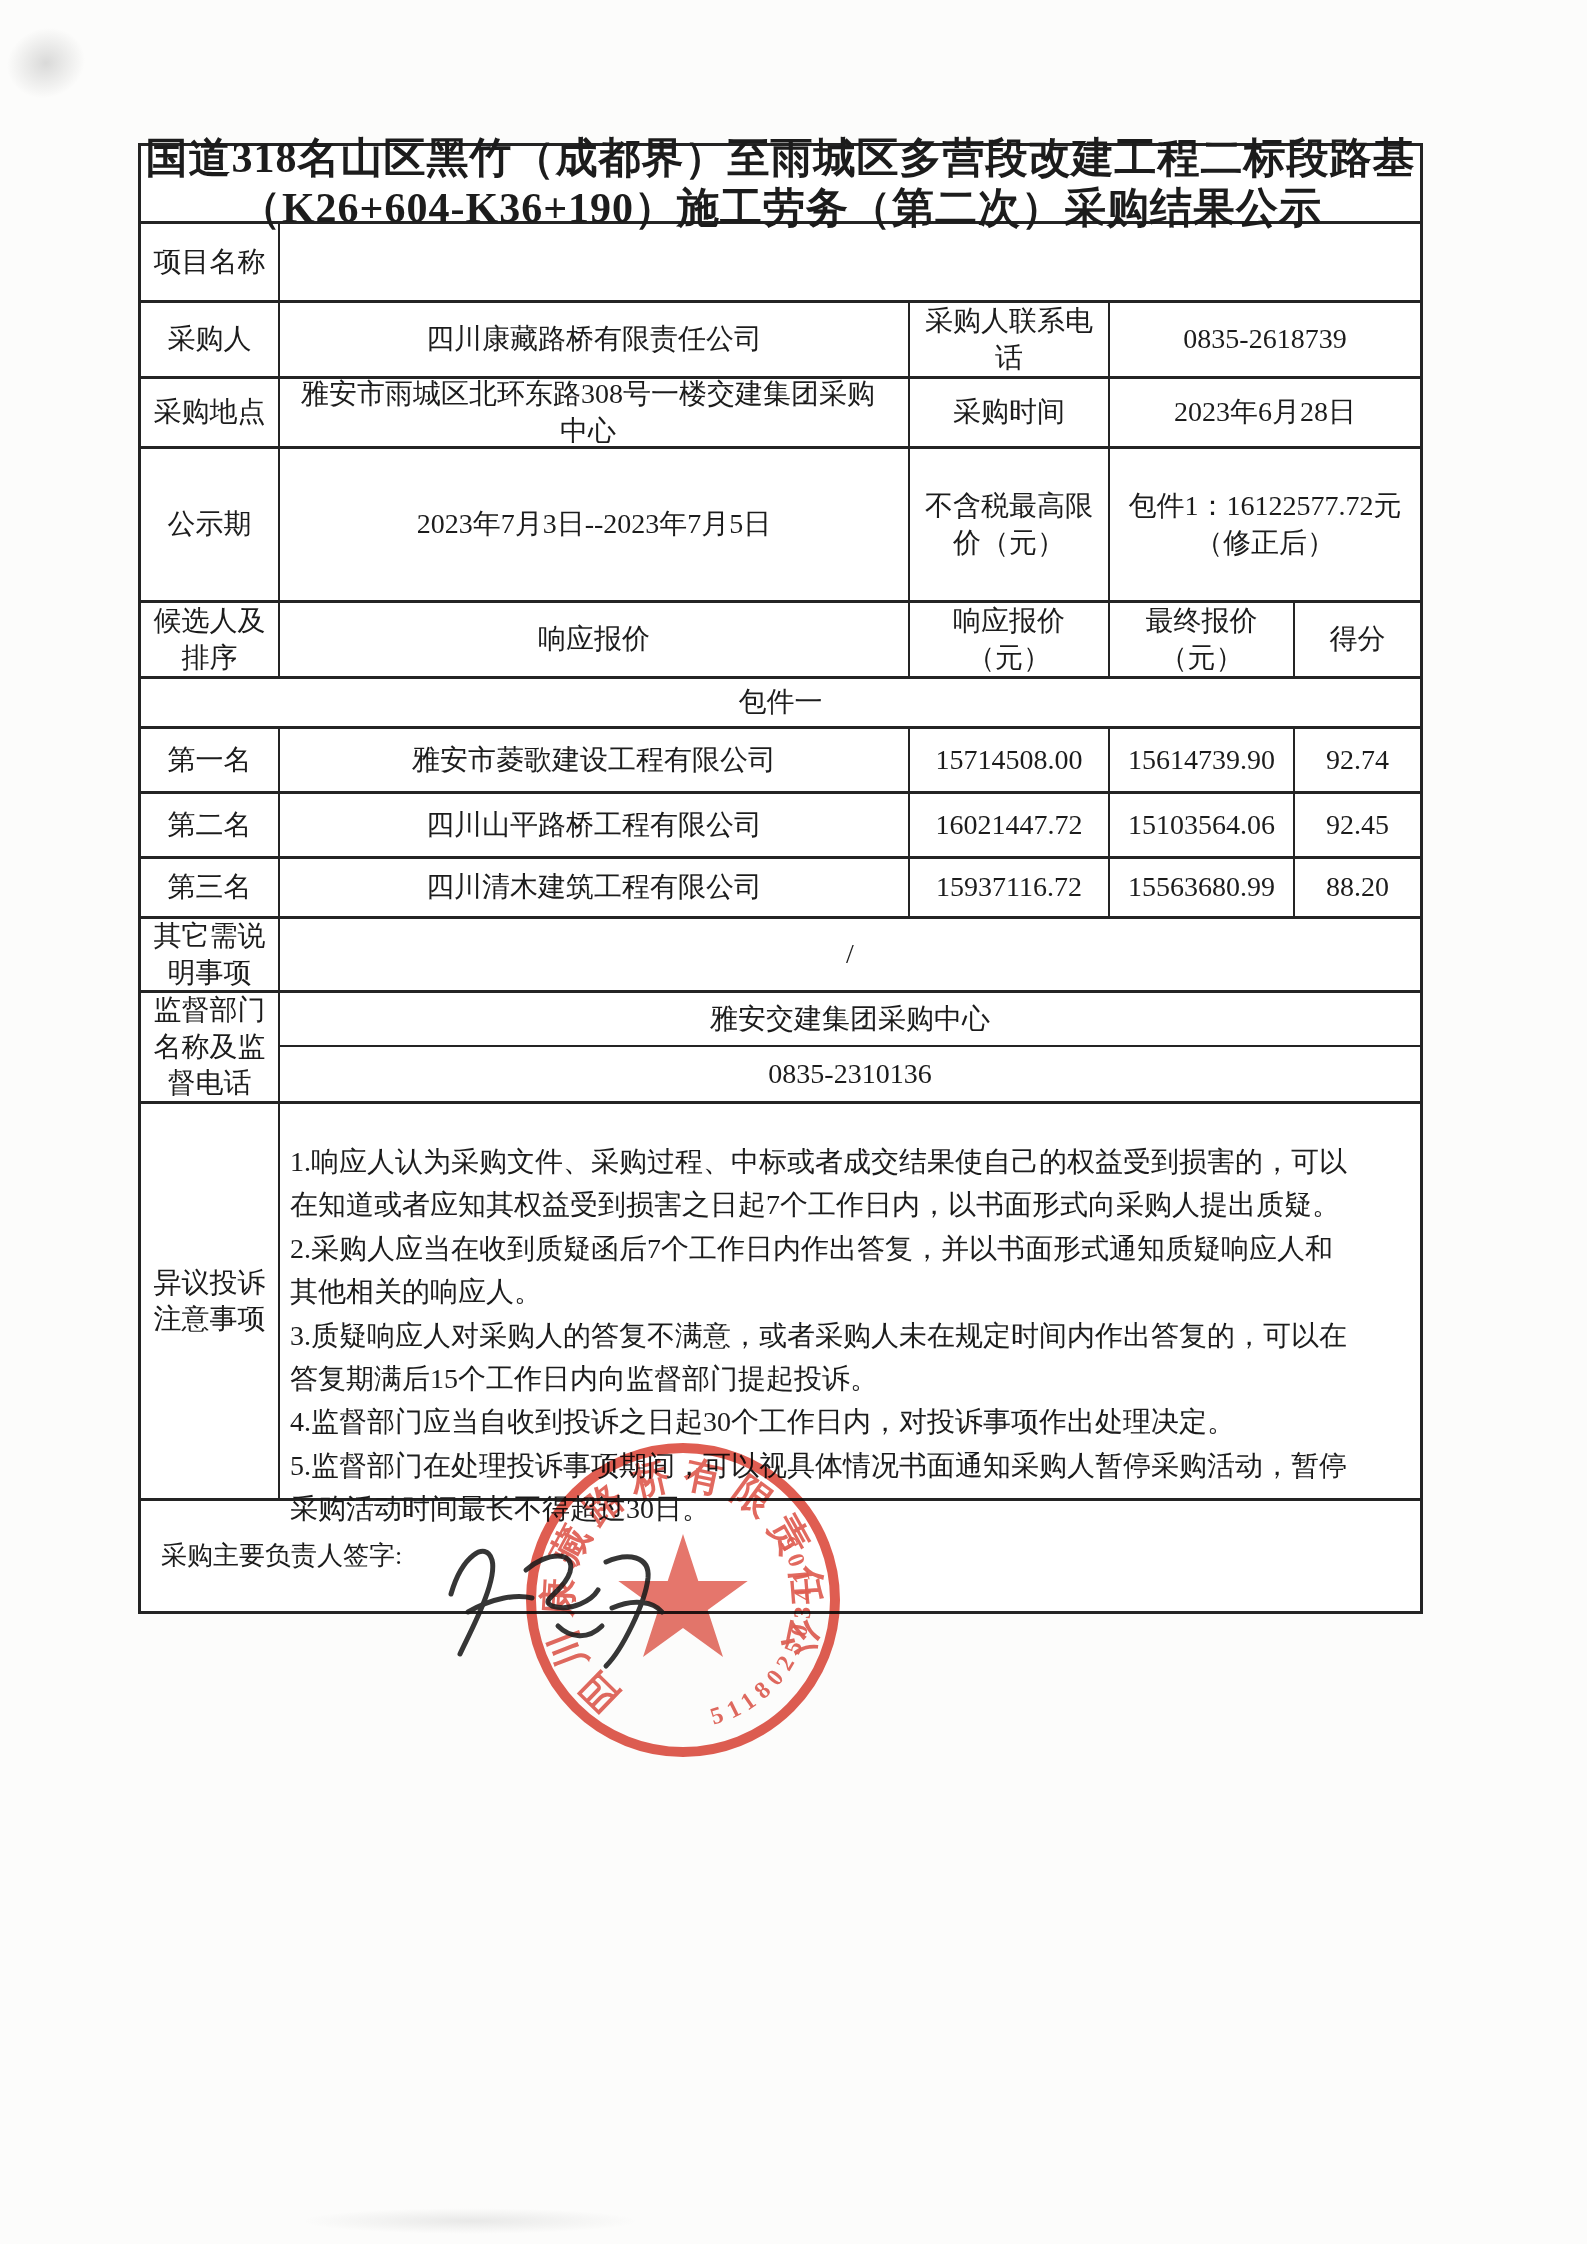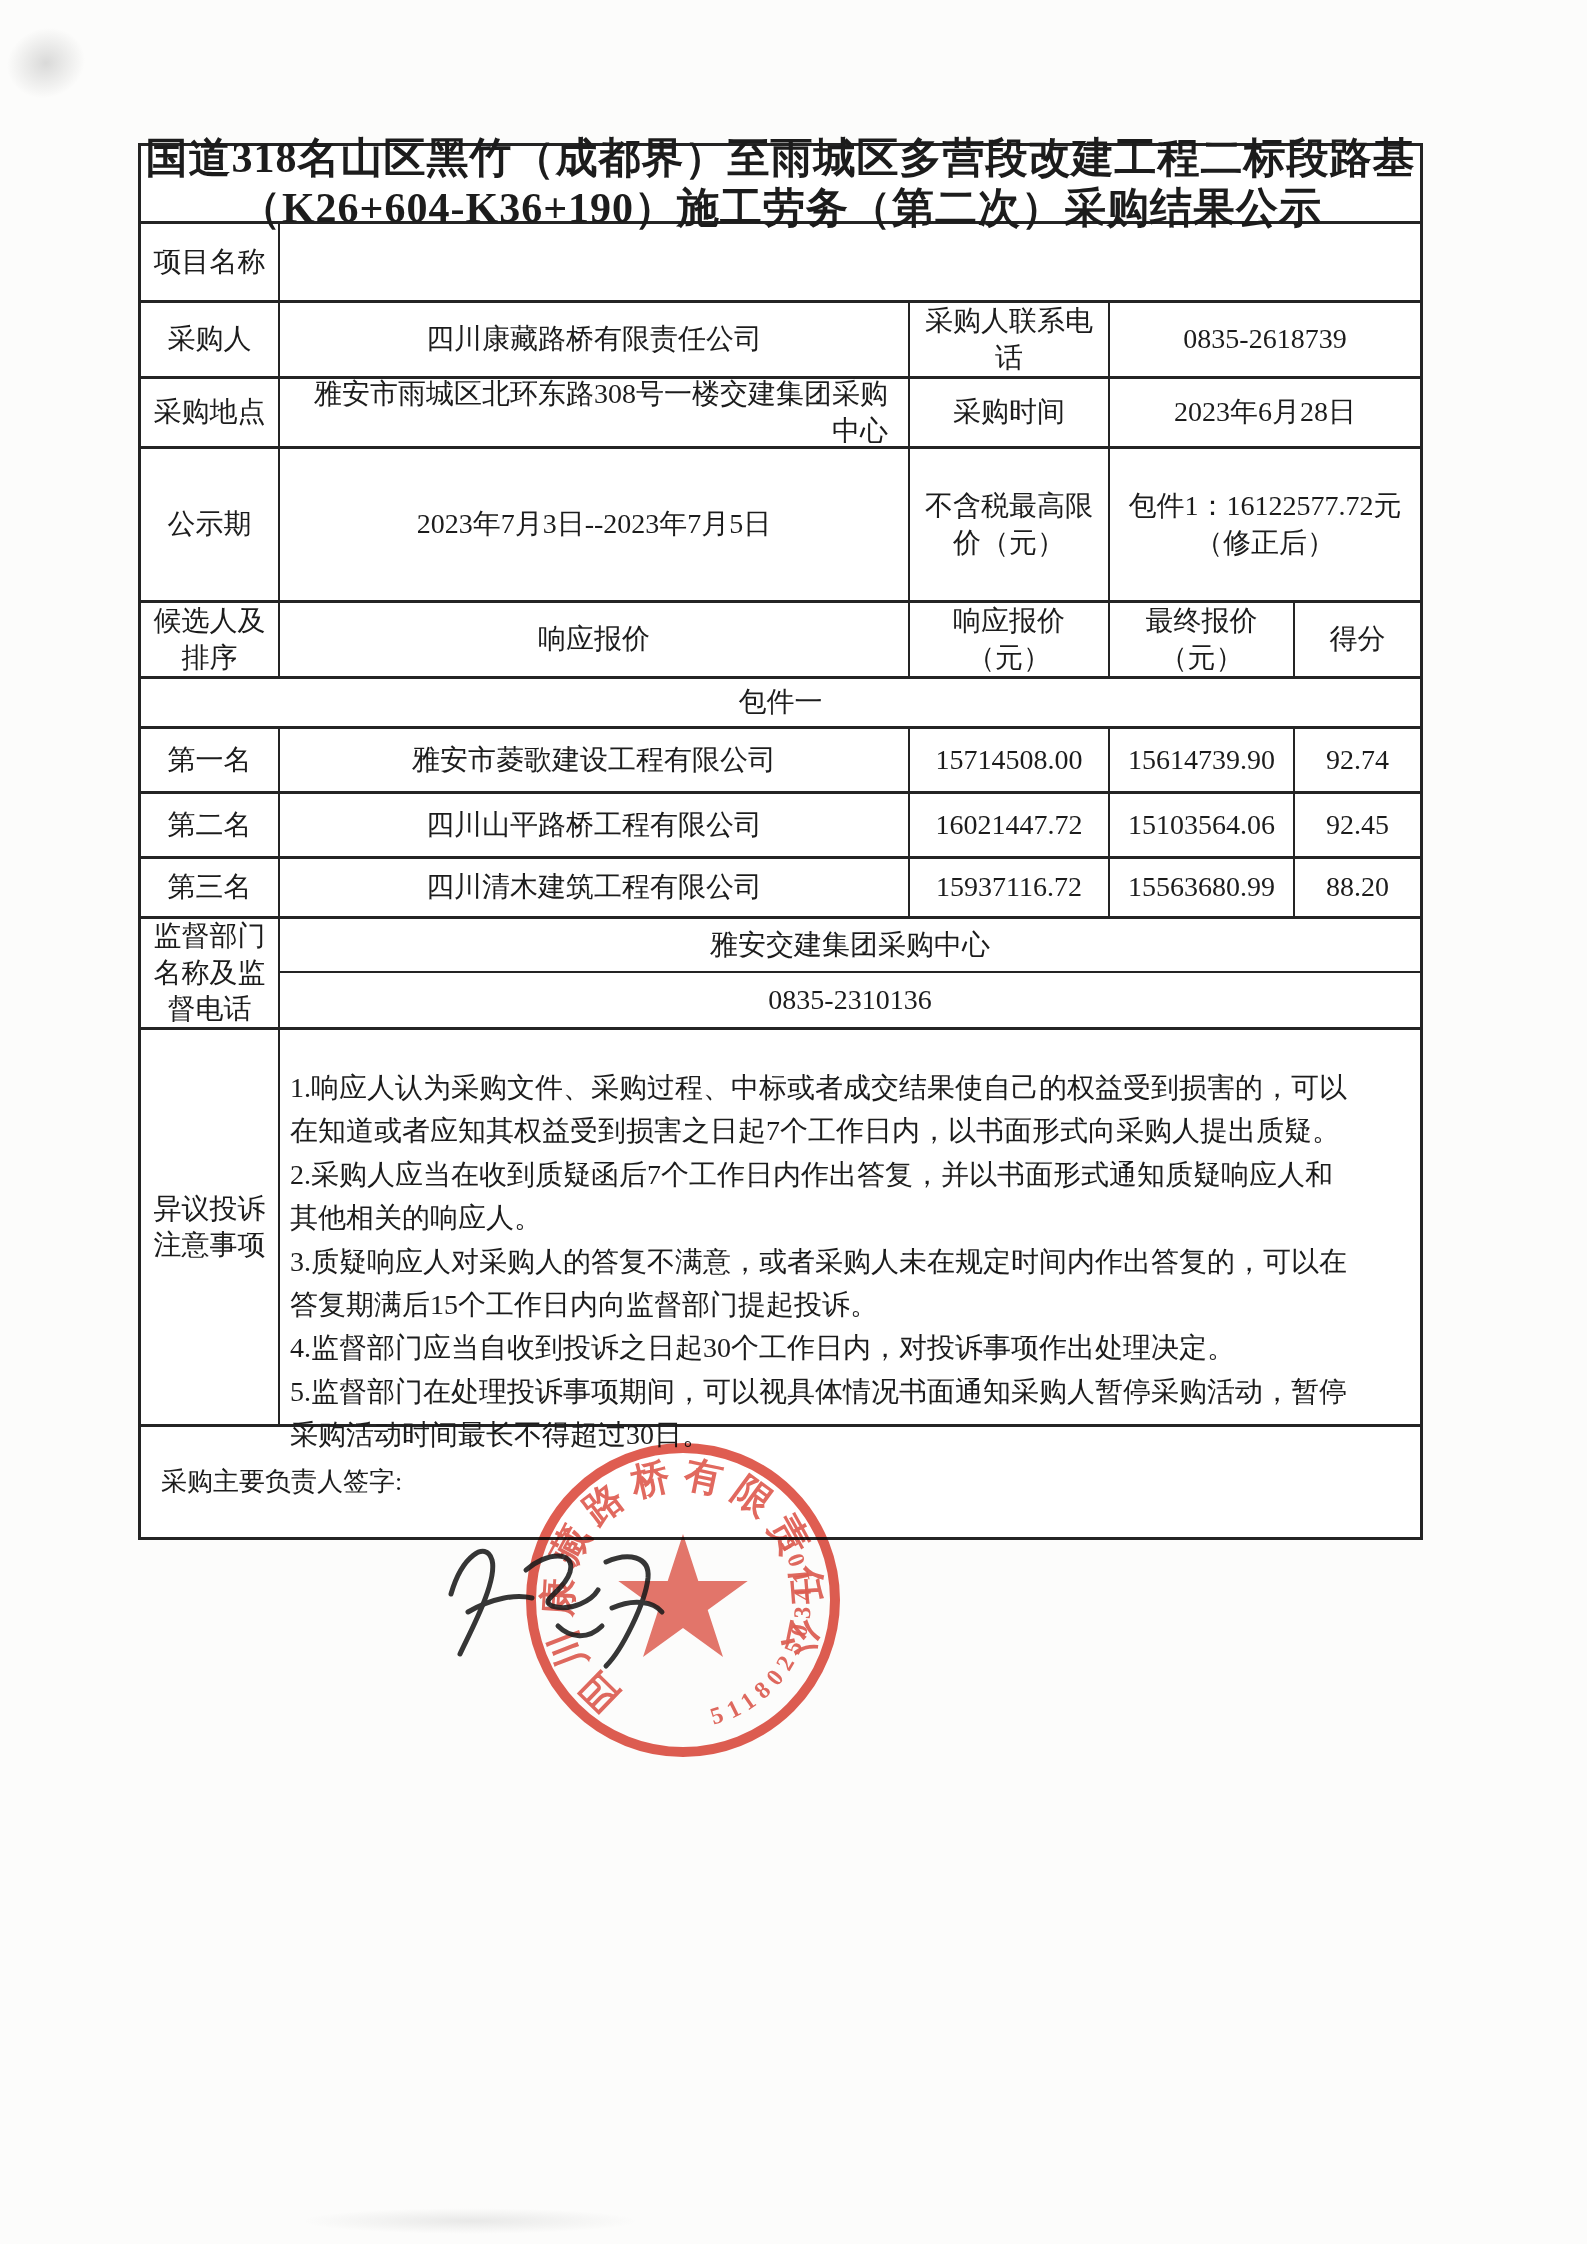--- a/index.html
+++ b/index.html
@@ -54,21 +54,21 @@
   .r-package{height:50px;}
   .r-cand1{height:65px;}
   .r-cand2{height:65px;}
   .r-cand3{height:60px;}
   .r-other{height:74px;}
   .r-super{height:111px;}
   .r-dispute{height:397px;}
   .r-sign{height:110px;}
   .title-cell{flex-direction:column;font-size:42px;font-weight:bold;line-height:1.18;letter-spacing:1px;}
   .project-value{padding:0 45px;}
-  .loc-value{justify-content:flex-start;text-align:right;padding:4px 20px 4px 8px;}
+  .loc-value{justify-content:flex-start;text-align:center;padding:4px 20px 4px 8px;}
   .stack{width:1140px;display:flex;flex-direction:column;}
   .stack .sub{box-sizing:border-box;display:flex;align-items:center;justify-content:center;}
   .stack .sub1{height:55px;border-bottom:2px solid #242424;}
   .stack .sub2{height:56px;}
   .dispute-content{
     display:block;text-align:left;
     padding:36px 64px 10px 10px;
     line-height:1.55;
   }
   .sign-cell{justify-content:flex-start;padding-left:20px;font-size:26px;}
@@ -155,20 +155,24 @@
     </div>
 
     <div class="row r-cand3">
       <div class="cell w1">第三名</div>
       <div class="cell w2">四川清木建筑工程有限公司</div>
       <div class="cell w3">15937116.72</div>
       <div class="cell w4">15563680.99</div>
       <div class="cell w5 last">88.20</div>
     </div>
 
+    <div class="row r-other">
+      <div class="cell w1">其它需说明事项</div>
+      <div class="cell w2345 last">/</div>
+    </div>
 
     <div class="row r-super">
       <div class="cell w1">监督部门名称及监督电话</div>
       <div class="stack last">
         <div class="sub sub1">雅安交建集团采购中心</div>
         <div class="sub sub2">0835-2310136</div>
       </div>
     </div>
 
     <div class="row r-dispute">

